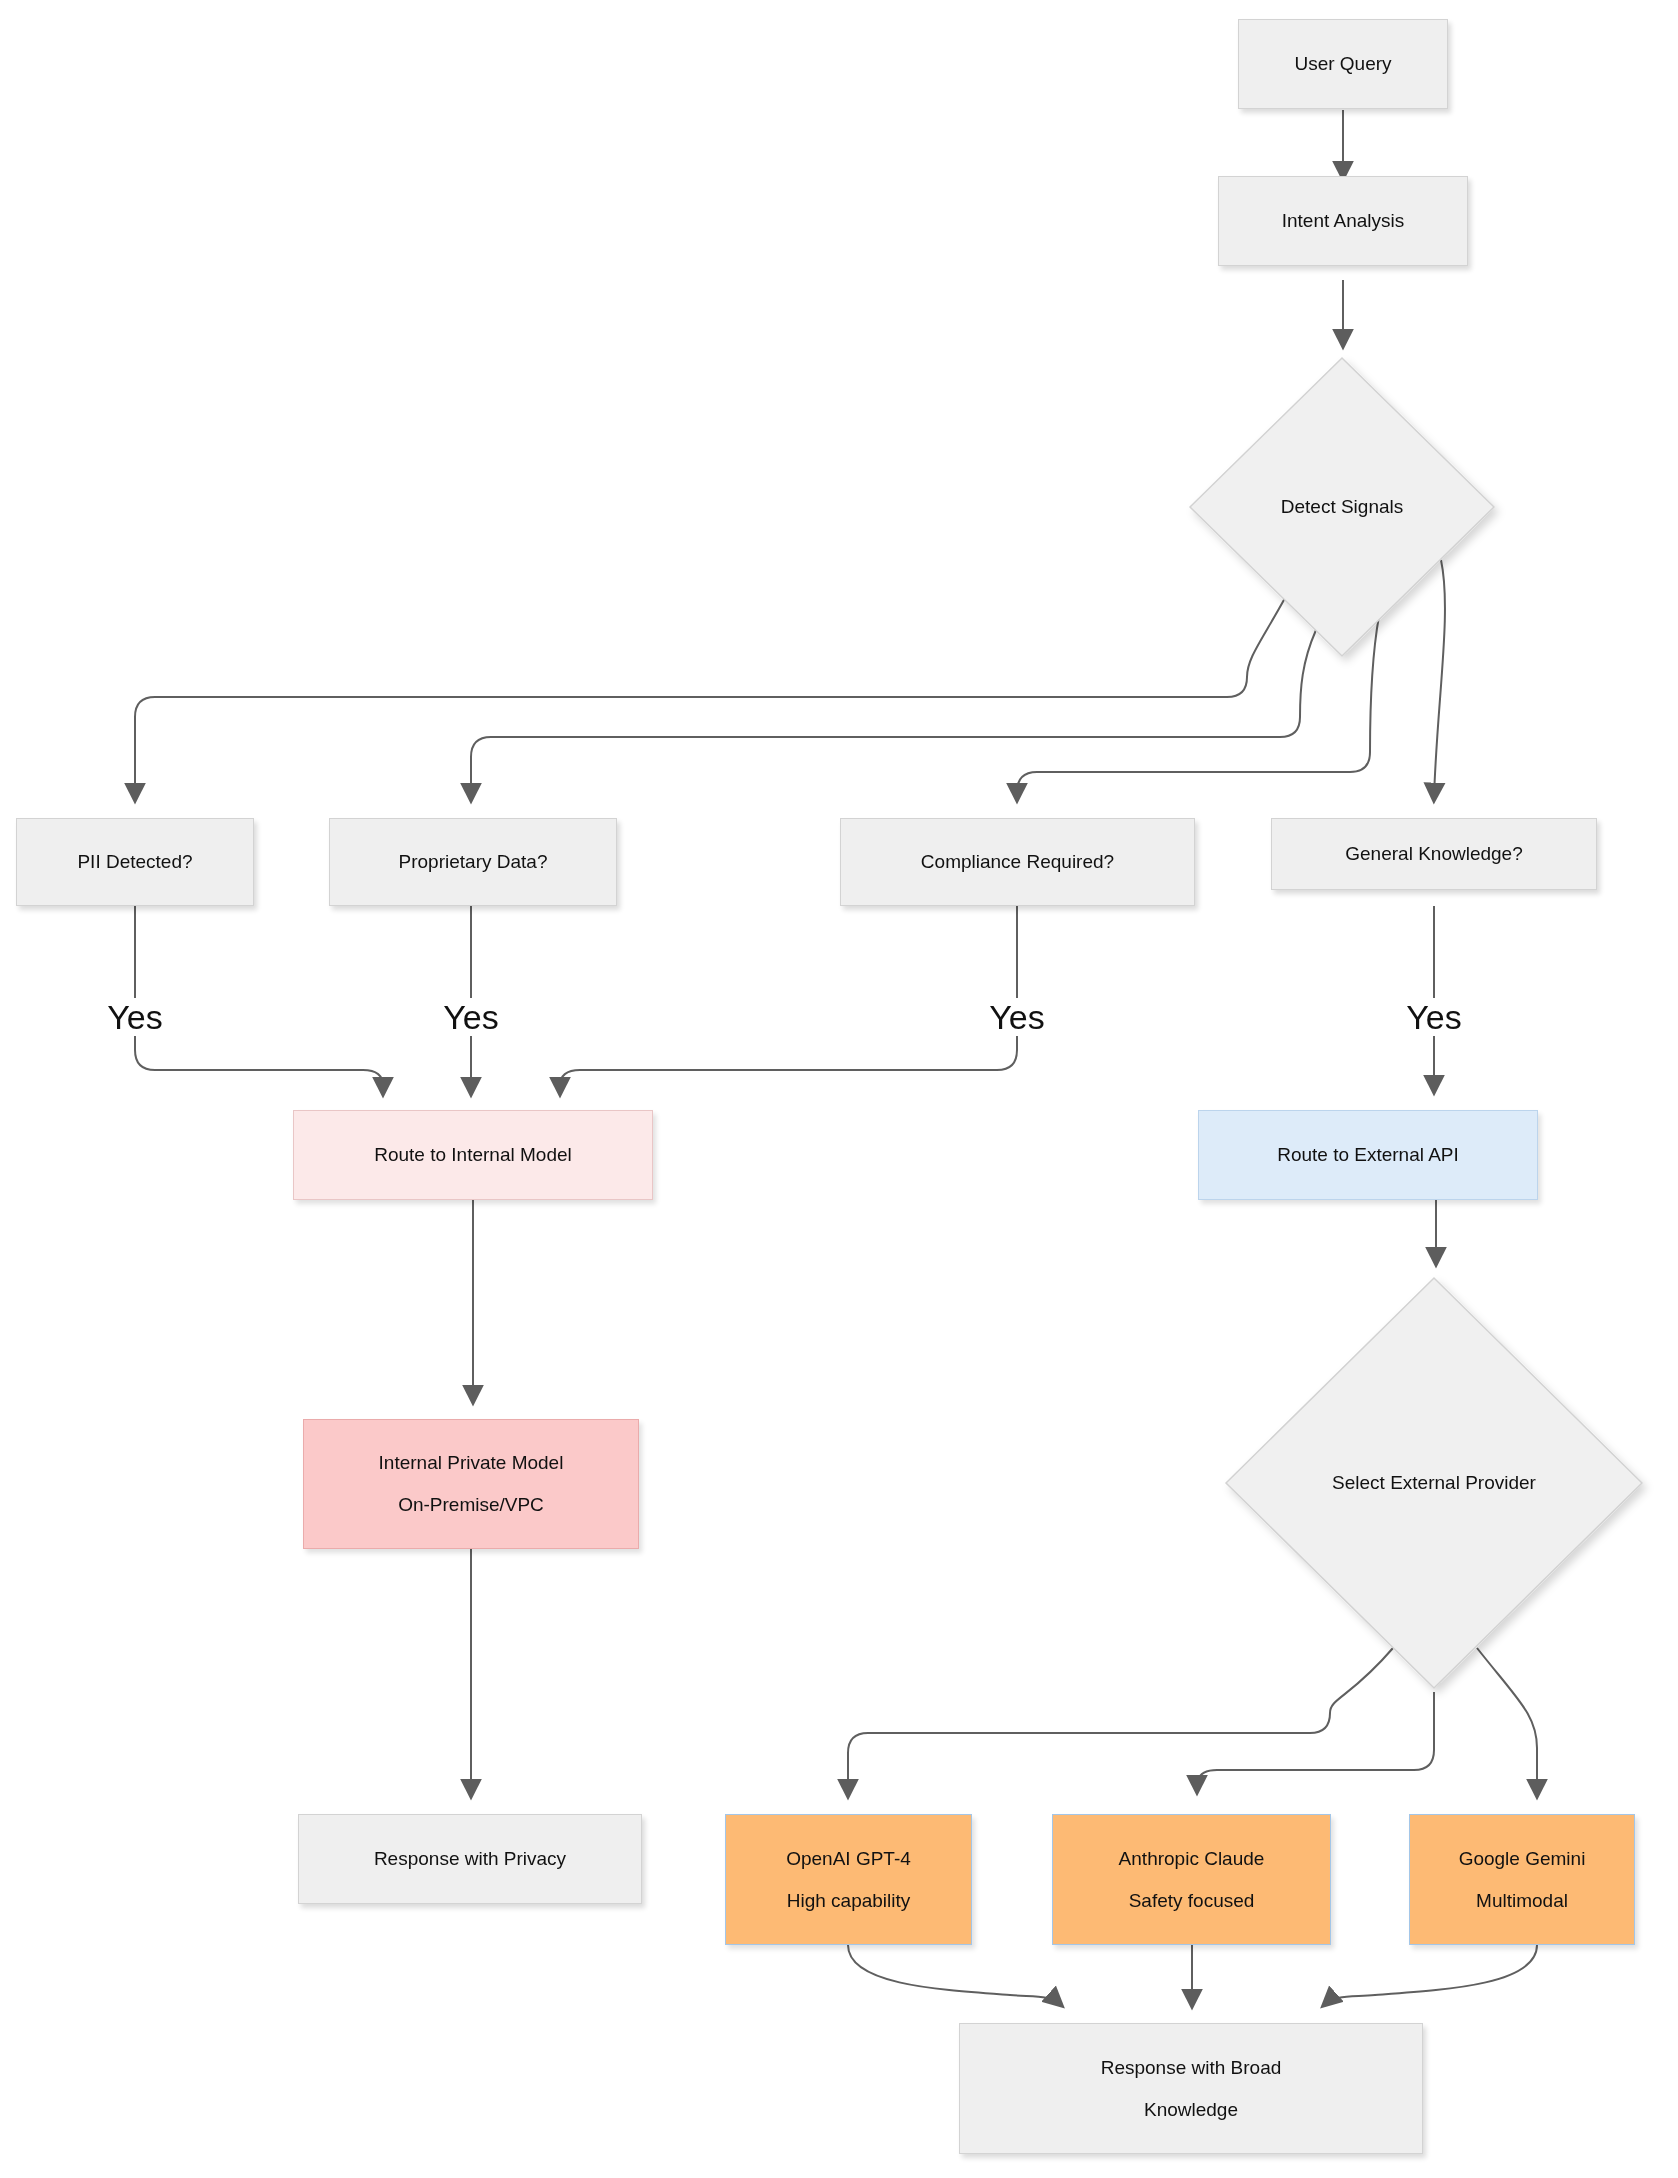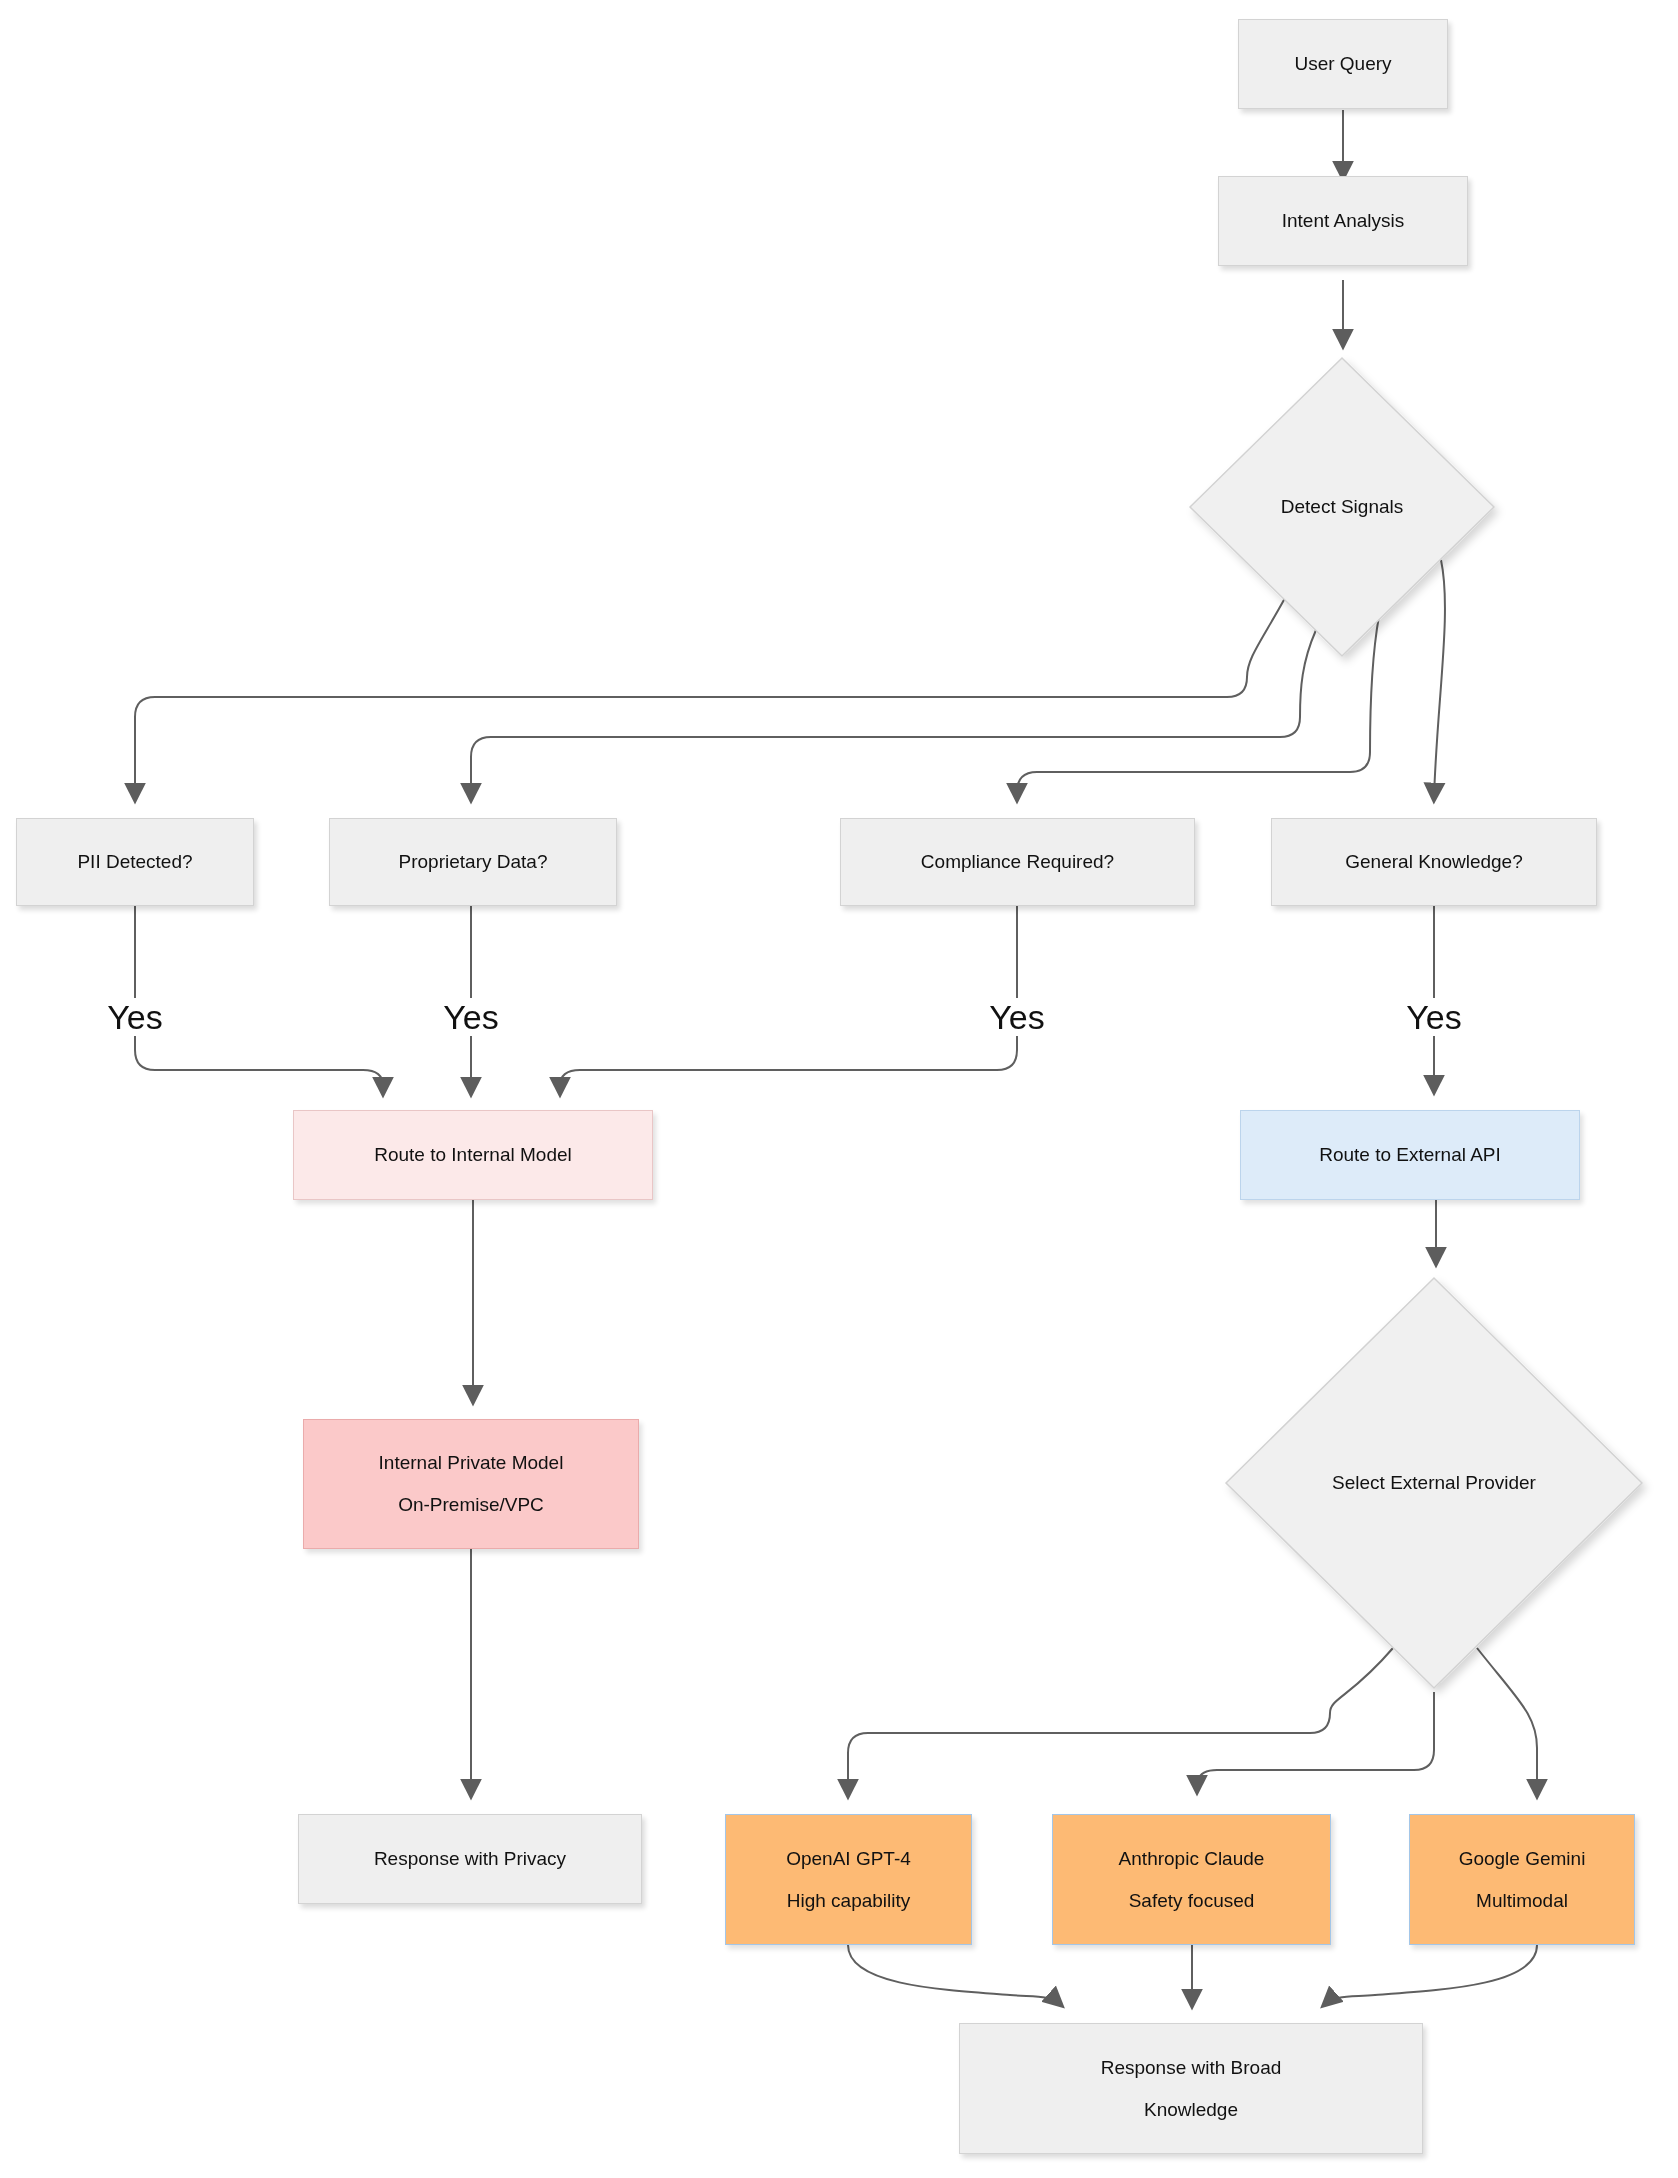--- a/index.html
+++ b/index.html
@@ -85,34 +85,34 @@
 </div>
 
 <div class="node neutral" style="left:329px;top:818px;width:288px;height:88px">
   <span>Proprietary Data?</span>
 </div>
 
 <div class="node neutral" style="left:840px;top:818px;width:355px;height:88px">
   <span>Compliance Required?</span>
 </div>
 
-<div class="node neutral" style="left:1271px;top:818px;width:326px;height:88px">
+<div class="node neutral" style="left:1271px;top:818px;width:326px;height:72px">
   <span>General Knowledge?</span>
 </div>
 
 <div class="edge-label" style="left:135px;top:1017px">Yes</div>
 <div class="edge-label" style="left:471px;top:1017px">Yes</div>
 <div class="edge-label" style="left:1017px;top:1017px">Yes</div>
 <div class="edge-label" style="left:1434px;top:1017px">Yes</div>
 
 <div class="node pink-light" style="left:293px;top:1110px;width:360px;height:90px">
   <span>Route to Internal Model</span>
 </div>
 
-<div class="node blue-light" style="left:1240px;top:1110px;width:340px;height:90px">
+<div class="node blue-light" style="left:1198px;top:1110px;width:340px;height:90px">
   <span>Route to External API</span>
 </div>
 
 <div class="node pink" style="left:303px;top:1419px;width:336px;height:130px">
   <span>Internal Private Model</span>
   <span>On-Premise/VPC</span>
 </div>
 
 <div class="diamond-text" style="left:1434px;top:1483px">Select External Provider</div>
 

